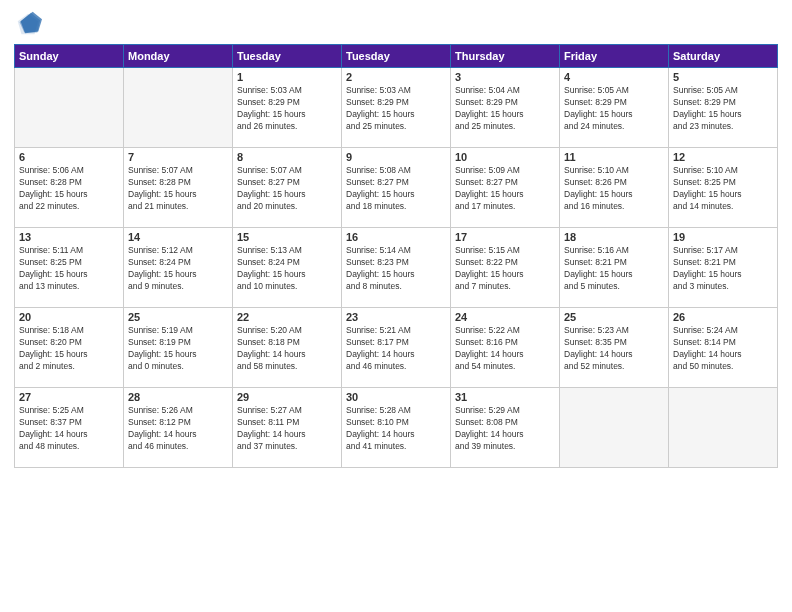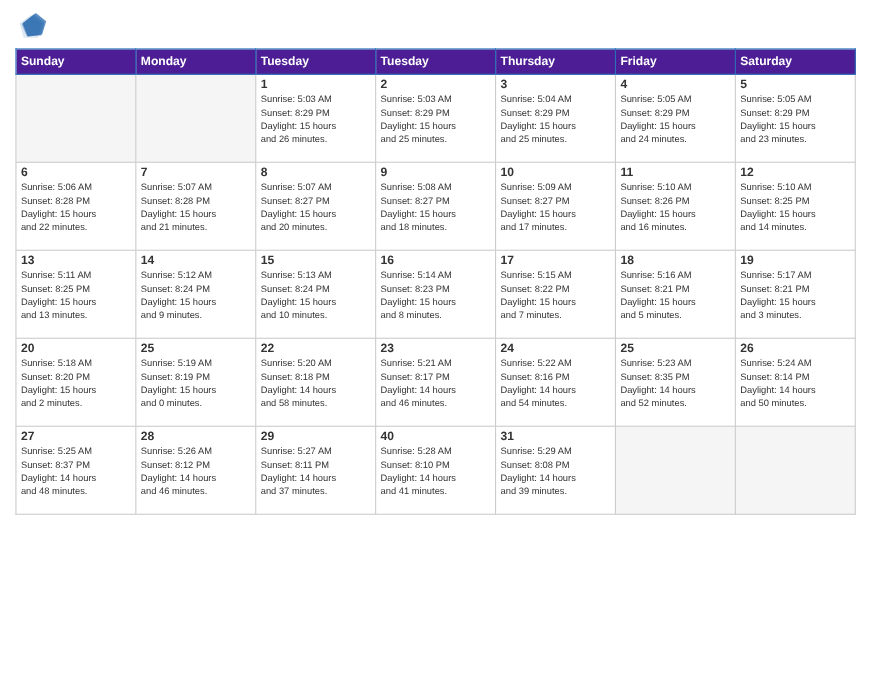--- a/index.html
+++ b/index.html
@@ -396,21 +396,21 @@
           <td>
             <span class="day-num">29</span>
             <div class="day-info">
               <div>Sunrise: 5:27 AM</div>
               <div>Sunset: 8:11 PM</div>
               <div>Daylight: 14 hours</div>
               <div>and 37 minutes.</div>
             </div>
           </td>
           <td>
-            <span class="day-num">40</span>
+            <span class="day-num">30</span>
             <div class="day-info">
               <div>Sunrise: 5:28 AM</div>
               <div>Sunset: 8:10 PM</div>
               <div>Daylight: 14 hours</div>
               <div>and 41 minutes.</div>
             </div>
           </td>
           <td>
             <span class="day-num">31</span>
             <div class="day-info">

